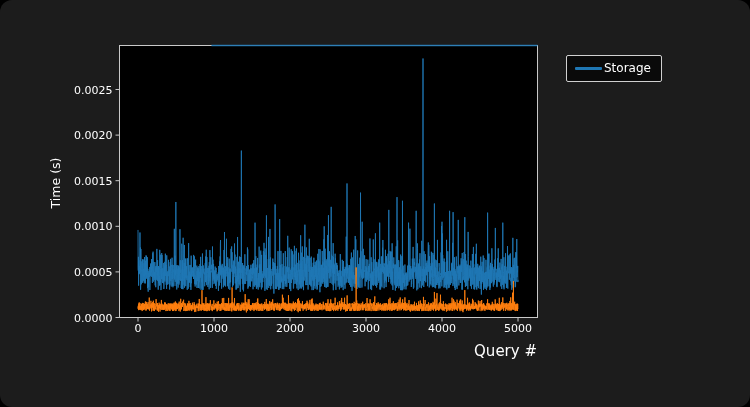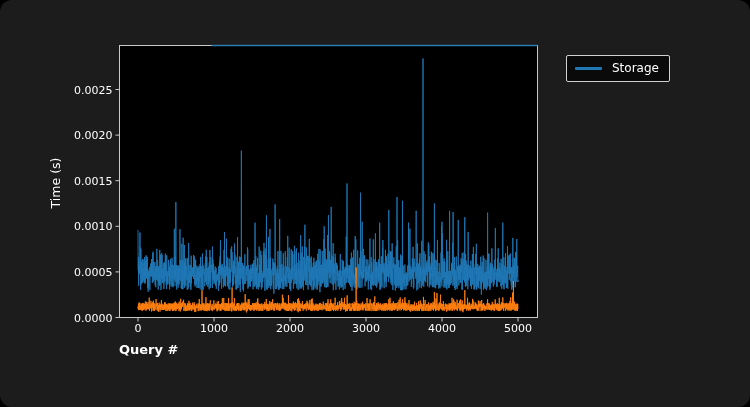--- a/index.html
+++ b/index.html
@@ -3,33 +3,33 @@
 <meta charset="utf-8">
 <style>
   html,body{margin:0;padding:0;background:#000;}
   body{width:750px;height:407px;font-family:"DejaVu Sans","Liberation Sans",sans-serif;}
   .window{
     position:relative;width:750px;height:407px;background:#1c1c1c;
     border-radius:12px;overflow:hidden;
   }
   .plot-svg{position:absolute;left:64px;top:40px;width:481px;height:300px;}
   .xlabel{
-    position:absolute;left:119px;top:342px;width:418px;text-align:left;
-    color:#fff;font-size:13px;font-weight:bold;
+    position:absolute;left:119px;top:342px;width:418px;text-align:right;
+    color:#fff;font-size:15px;
   }
   .ylabel{
     position:absolute;left:55px;top:183px;color:#fff;font-size:12.5px;
     transform:translate(-50%,-50%) rotate(-90deg);white-space:nowrap;
   }
   .legend{
     position:absolute;left:566px;top:55px;background:#0a0a0a;
     border:1.2px solid #d0d0d0;border-radius:2px;
     padding:6px 10px 6px 8px;display:flex;flex-direction:column;gap:5px;
   }
-  .legend-row{display:flex;align-items:center;gap:10px;}
+  .legend-row{display:flex;align-items:center;gap:2px;}
   .legend-line{width:27px;height:3px;border-radius:1px;flex:0 0 auto;}
   .legend-label{color:#fff;font-size:12px;line-height:13px;white-space:nowrap;}
 </style>
 </head>
 <body>
 
 <div class="window">
   <svg id="plot-svg" class="plot-svg" viewBox="0 0 481 300">
       <rect x="55.5" y="5.5" width="418" height="272" fill="#000" stroke="#c9c9c9" stroke-width="1"></rect>
       <line x1="74" y1="277.5" x2="74" y2="281.5" stroke="#c9c9c9" stroke-width="1"></line>

